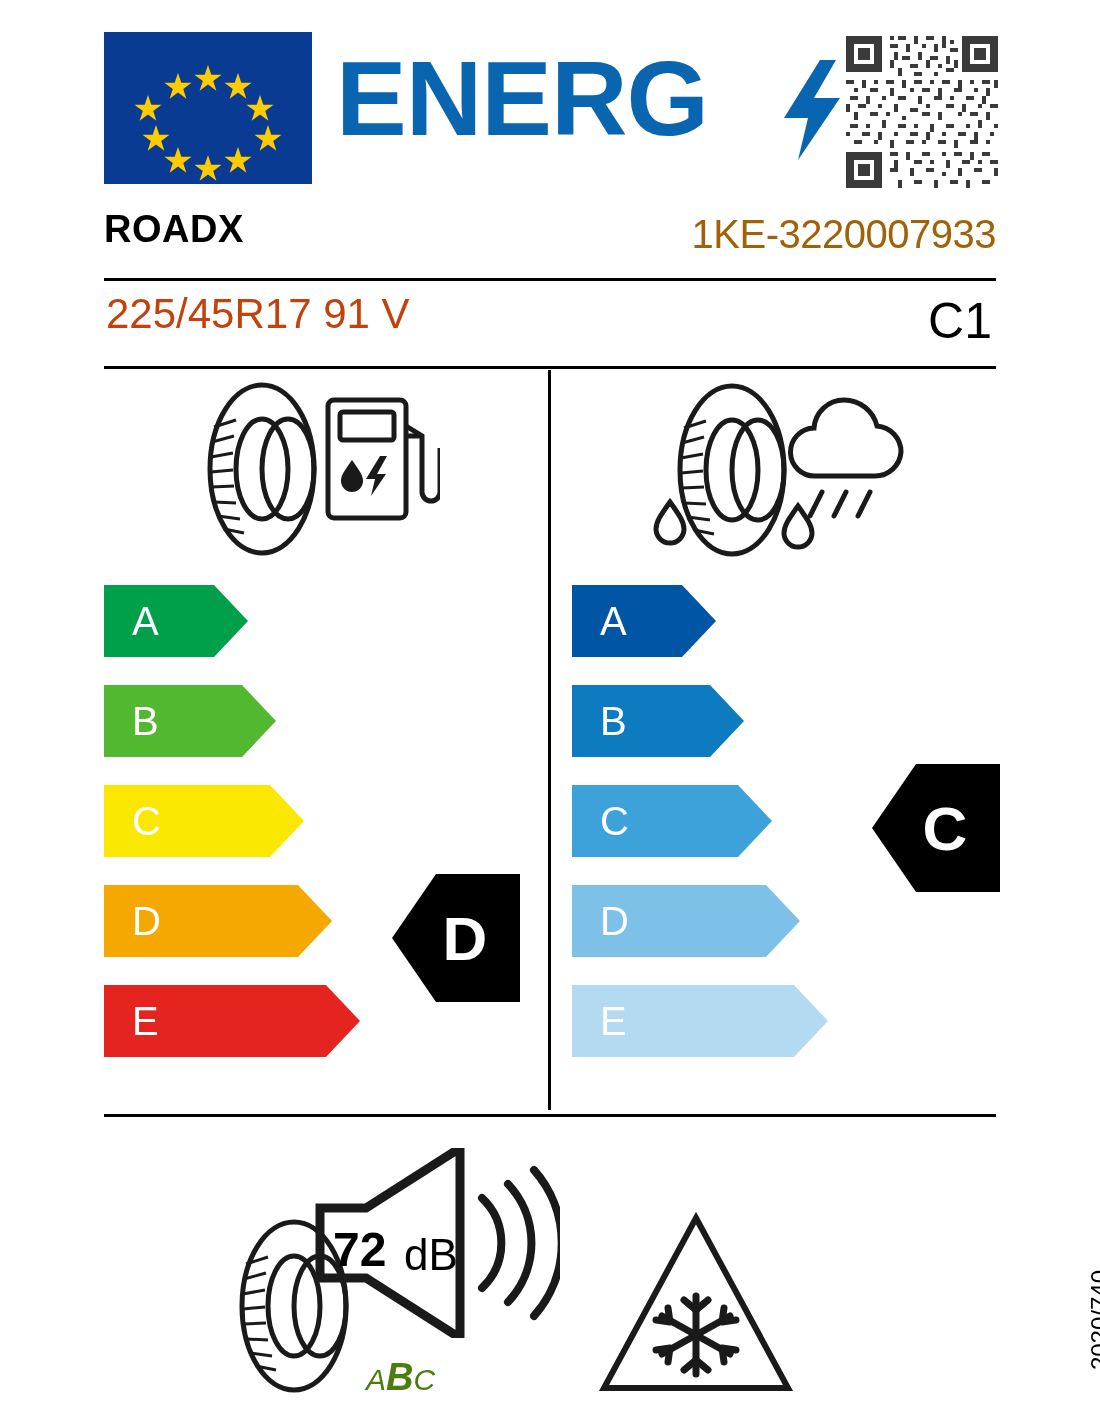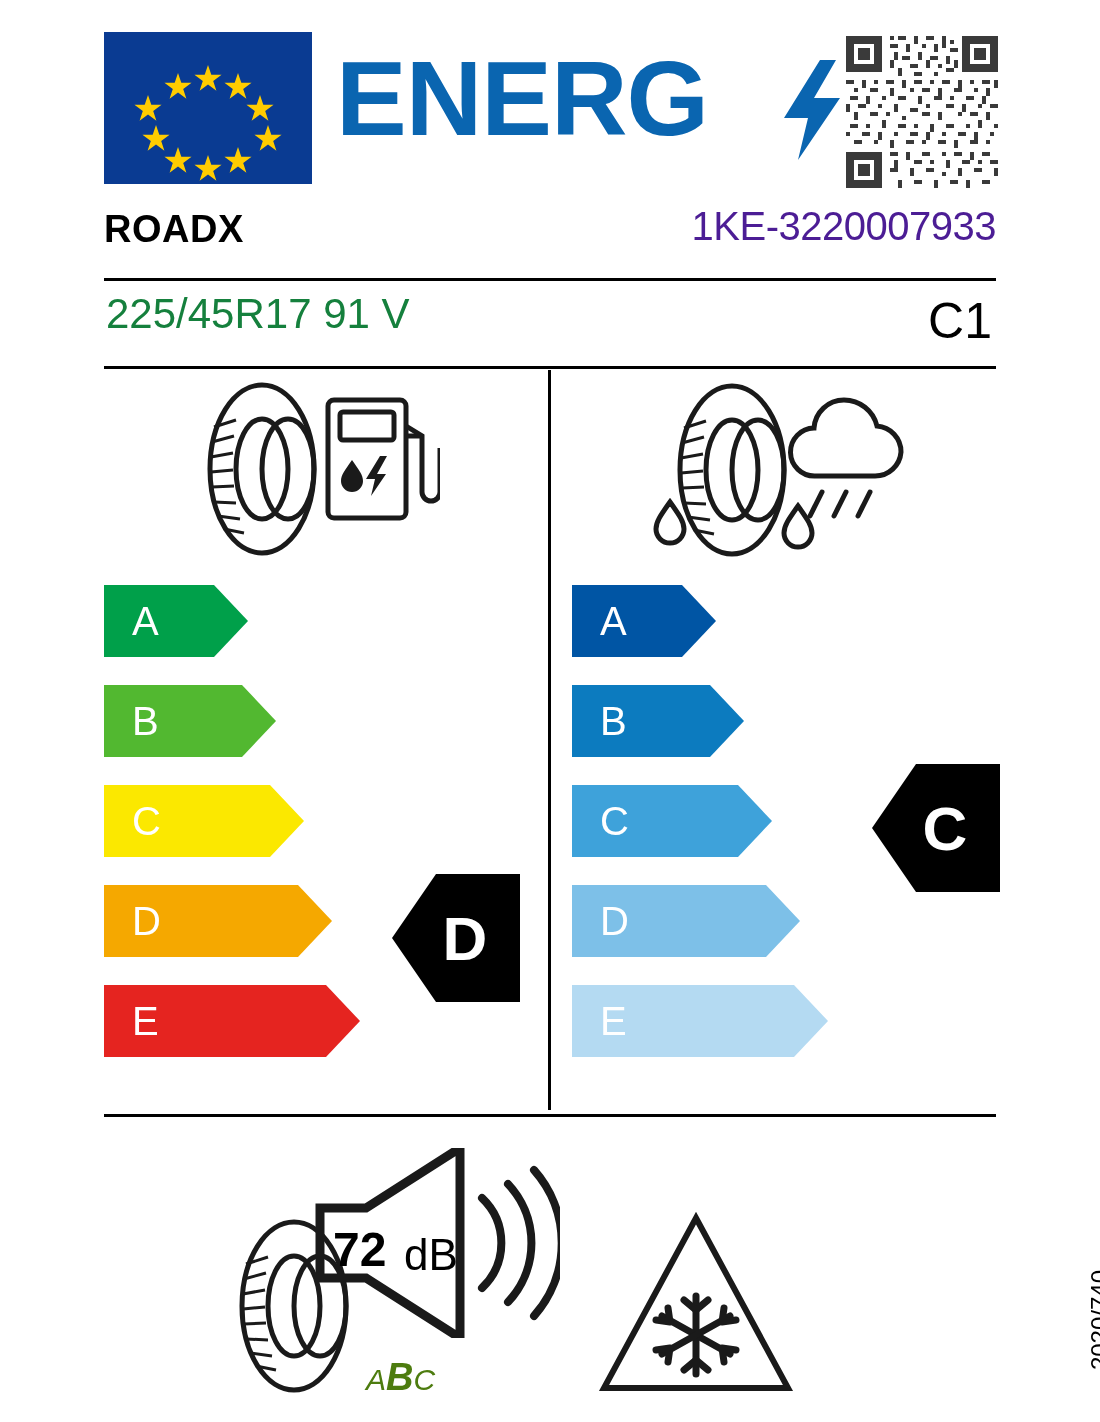--- a/index.html
+++ b/index.html
@@ -76,23 +76,23 @@
     left: 0;
     top: 8px;
     font-size: 38px;
     font-weight: bold;
     color: #000;
     letter-spacing: 0.5px;
   }
   .model-code {
     position: absolute;
     right: 0;
-    top: 4px;
+    top: 12px;
     font-size: 40px;
-    color: #4c1d95;
+    color: #a16207;
     letter-spacing: -0.5px;
   }
   .rule {
     position: absolute;
     left: 104px;
     width: 892px;
     height: 3px;
     background: #000;
   }
   .rule-top { top: 278px; }
@@ -104,21 +104,21 @@
     left: 104px;
     top: 290px;
     width: 892px;
     height: 70px;
   }
   .tyre-size {
     position: absolute;
     left: 2px;
     top: 0;
     font-size: 42px;
-    color: #15803d;
+    color: #c2410c;
   }
   .tyre-class {
     position: absolute;
     right: 4px;
     top: 2px;
     font-size: 50px;
     color: #000;
   }
 
   

